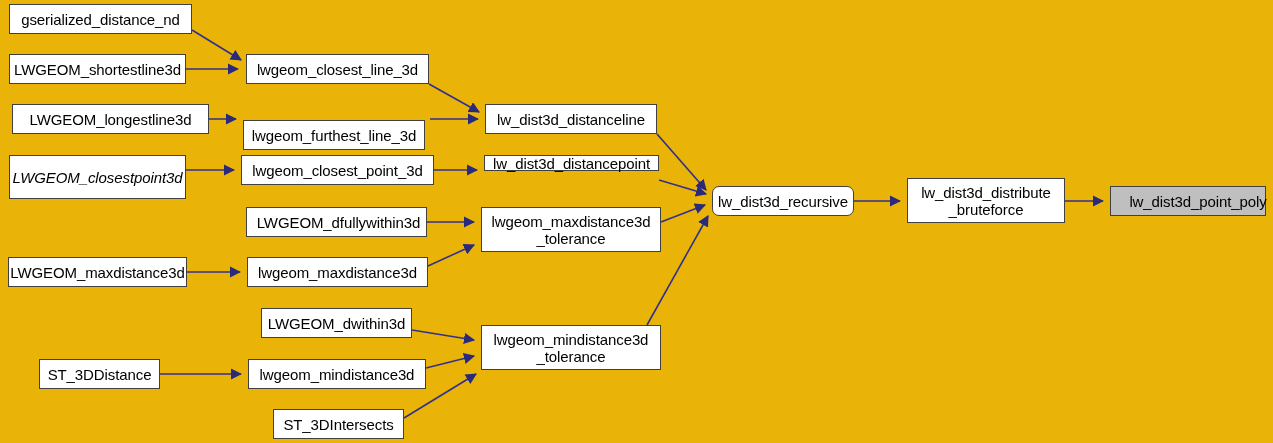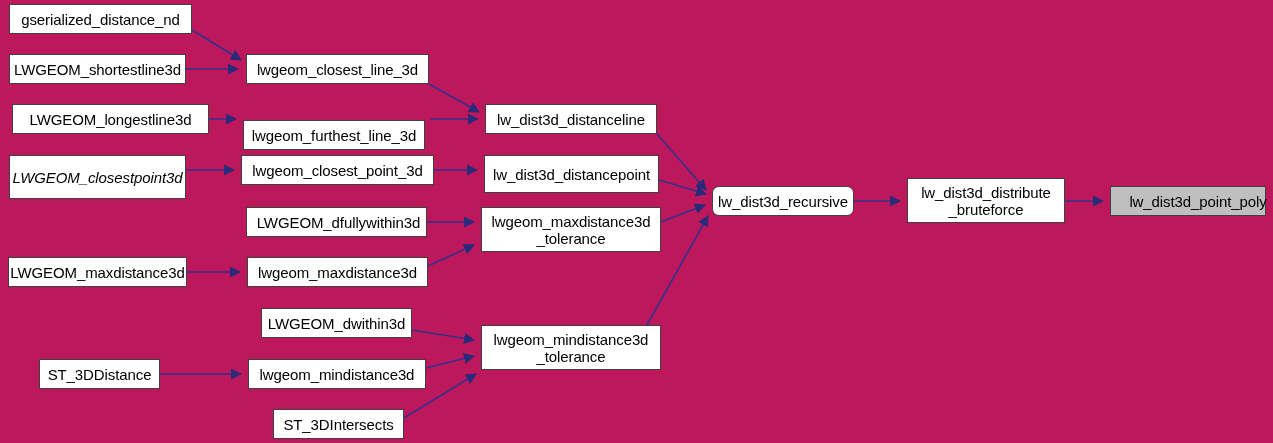--- a/index.html
+++ b/index.html
@@ -7,21 +7,21 @@
     padding: 0;
     background: #ffffff;
   }
   body {
     font-family: "Liberation Sans", sans-serif;
   }
   #graph {
     position: relative;
     width: 1273px;
     height: 443px;
-    background: #be185d;
+    background: #eab308;
     overflow: hidden;
   }
   #edges {
     position: absolute;
     left: 0;
     top: 0;
     width: 1273px;
     height: 443px;
     pointer-events: none;
   }
@@ -90,21 +90,21 @@
       <div class="node" style="left: 39px; top: 359px; width: 121px; height: 30px;">ST_3DDistance</div>
       <div class="node" style="left: 246px; top: 54px; width: 183px; height: 30px; text-align: center;">lwgeom_closest_line_3d</div>
       <div class="node" style="left: 243px; top: 120px; width: 182px; height: 30px;">lwgeom_furthest_line_3d</div>
       <div class="node" style="left: 241px; top: 155px; width: 193px; height: 30px;">lwgeom_closest_point_3d</div>
       <div class="node" style="left: 246px; top: 207px; width: 181px; height: 30px; padding-left: 8px;">LWGEOM_dfullywithin3d</div>
       <div class="node" style="left: 247px; top: 257px; width: 181px; height: 30px;">lwgeom_maxdistance3d</div>
       <div class="node" style="left: 261px; top: 308px; width: 151px; height: 30px;">LWGEOM_dwithin3d</div>
       <div class="node" style="left: 248px; top: 359px; width: 178px; height: 30px;">lwgeom_mindistance3d</div>
       <div class="node" style="left: 273px; top: 409px; width: 131px; height: 30px;">ST_3DIntersects</div>
       <div class="node" style="left: 485px; top: 104px; width: 172px; height: 30px;">lw_dist3d_distanceline</div>
-      <div class="node" style="left: 484px; top: 155px; width: 175px; height: 38px;">lw_dist3d_distancepoint</div>
+      <div class="node" style="left: 484px; top: 155px; width: 175px; height: 16px;">lw_dist3d_distancepoint</div>
       <div class="node" style="left: 481px; top: 207px; width: 180px; height: 45px;">lwgeom_maxdistance3d
 _tolerance</div>
       <div class="node" style="left: 481px; top: 325px; width: 180px; height: 45px;">lwgeom_mindistance3d
 _tolerance</div>
       <div class="node" style="left: 712px; top: 186px; width: 142px; height: 30px; border-radius: 7px;">lw_dist3d_recursive</div>
       <div class="node" style="left: 907px; top: 178px; width: 158px; height: 45px;">lw_dist3d_distribute
 _bruteforce</div>
       <div class="node highlight" style="left: 1110px; top: 186px; width: 156px; height: 30px;">lw_dist3d_point_poly</div>
     </div>
 </div>

